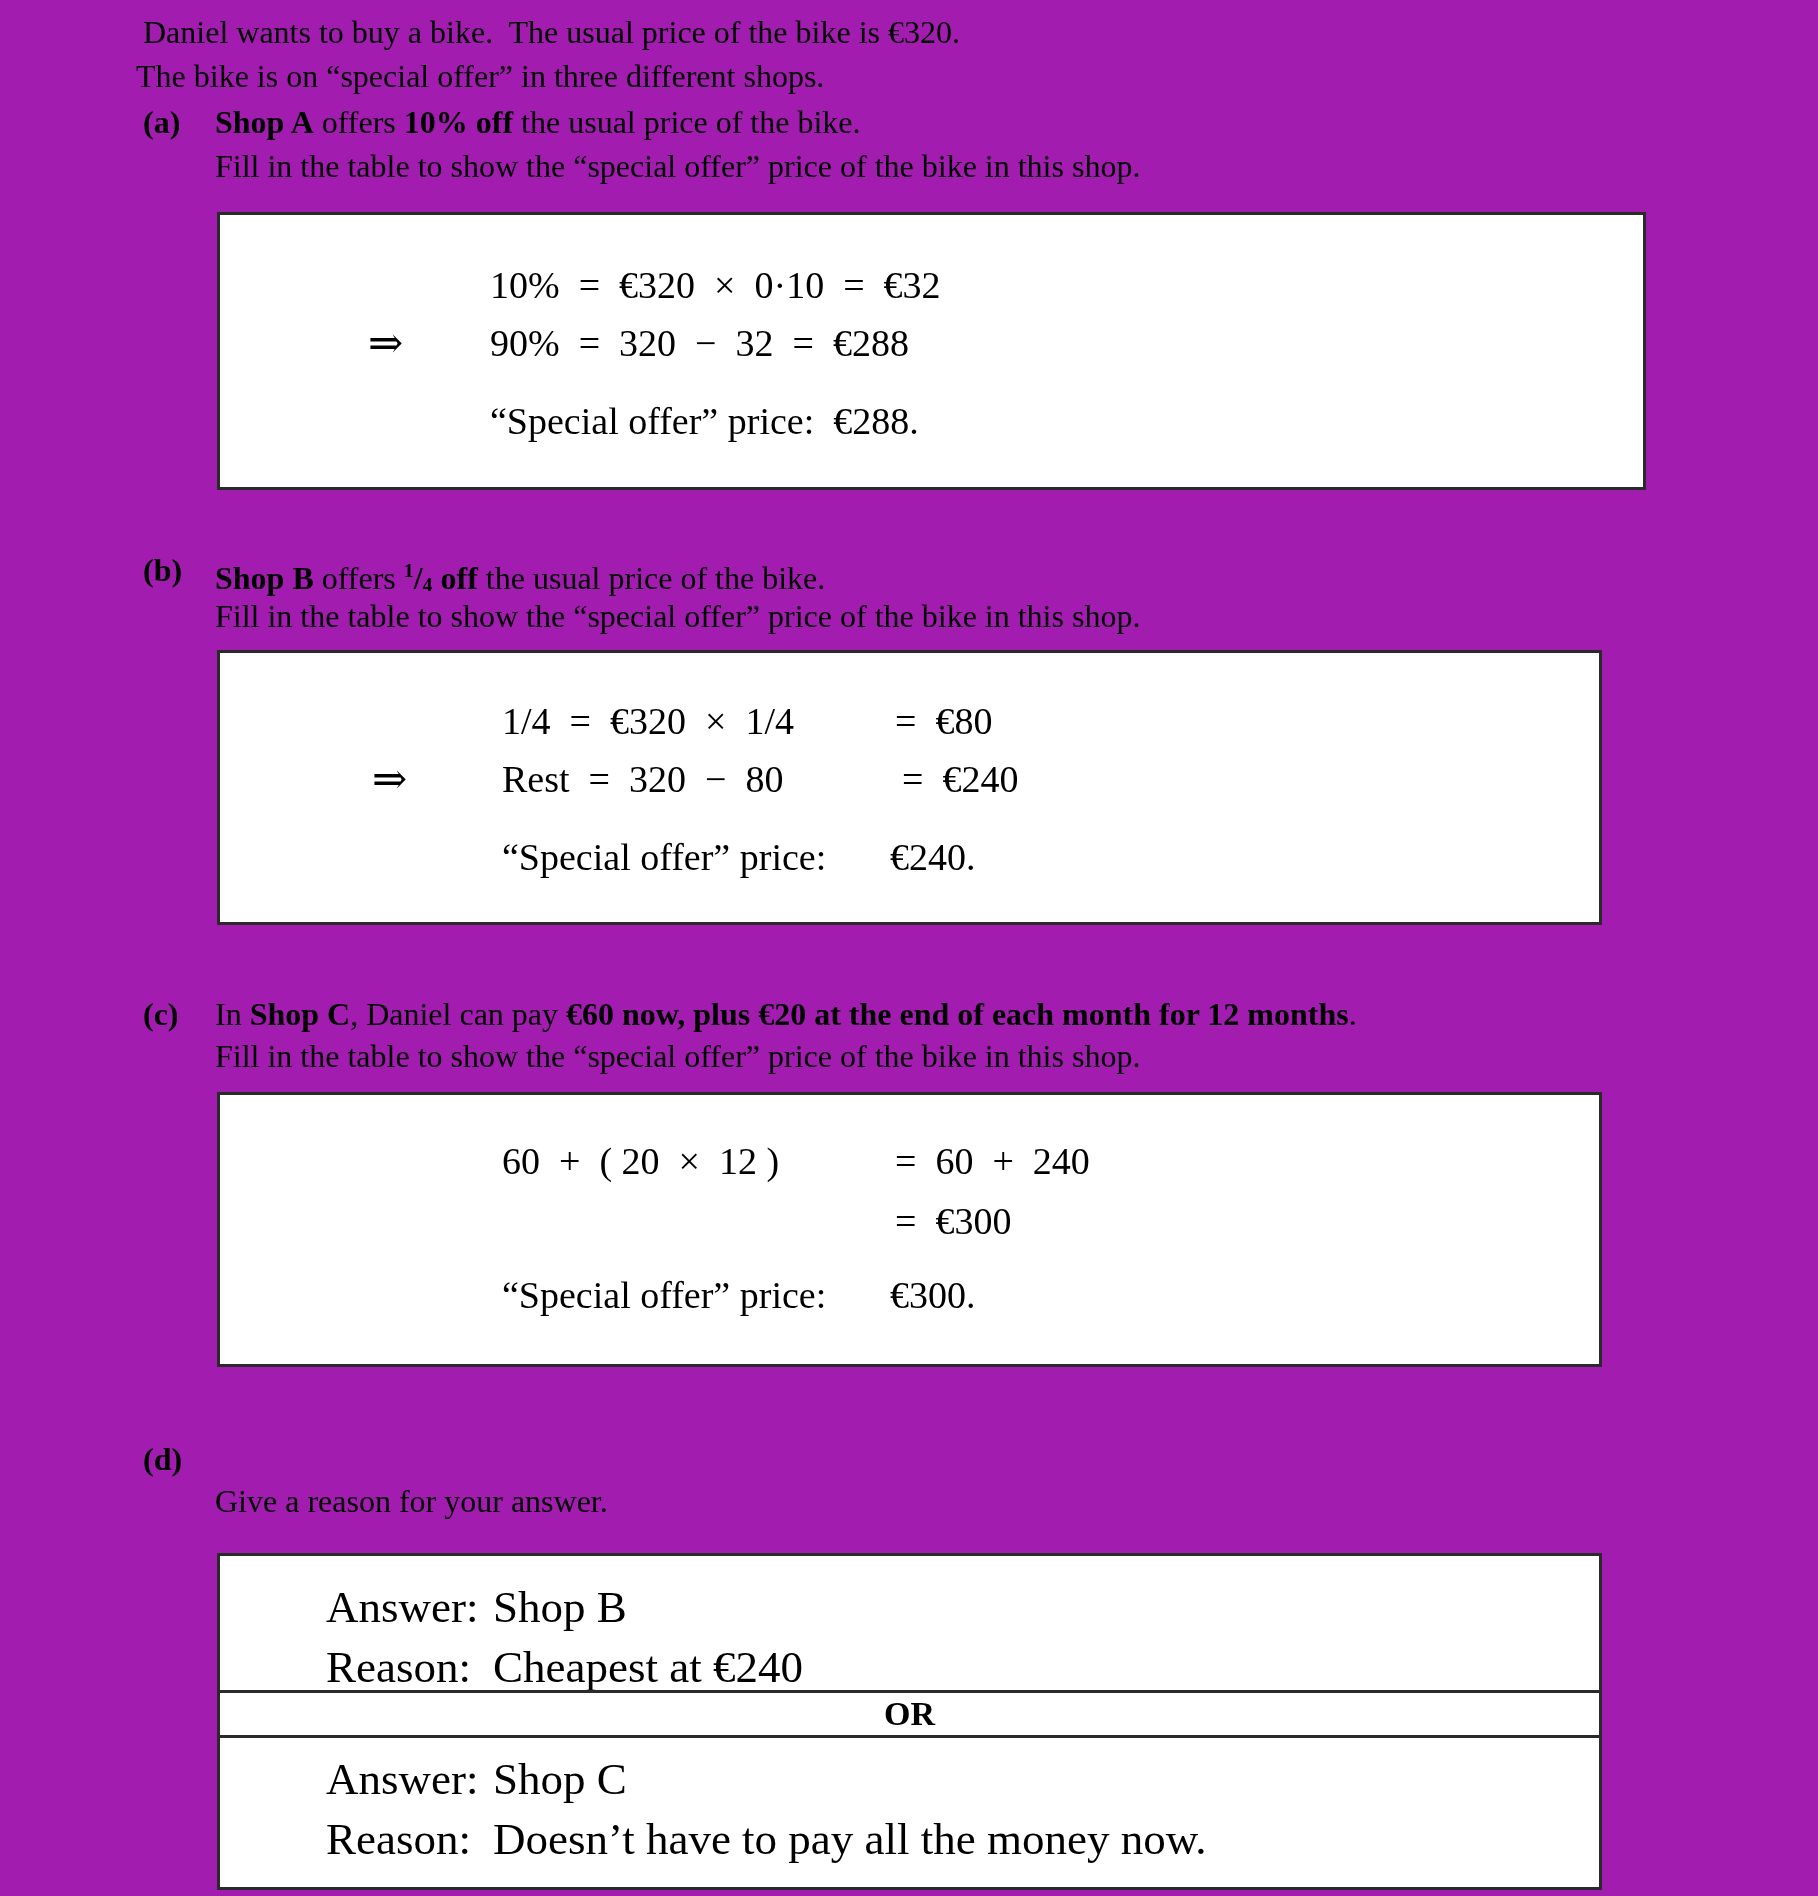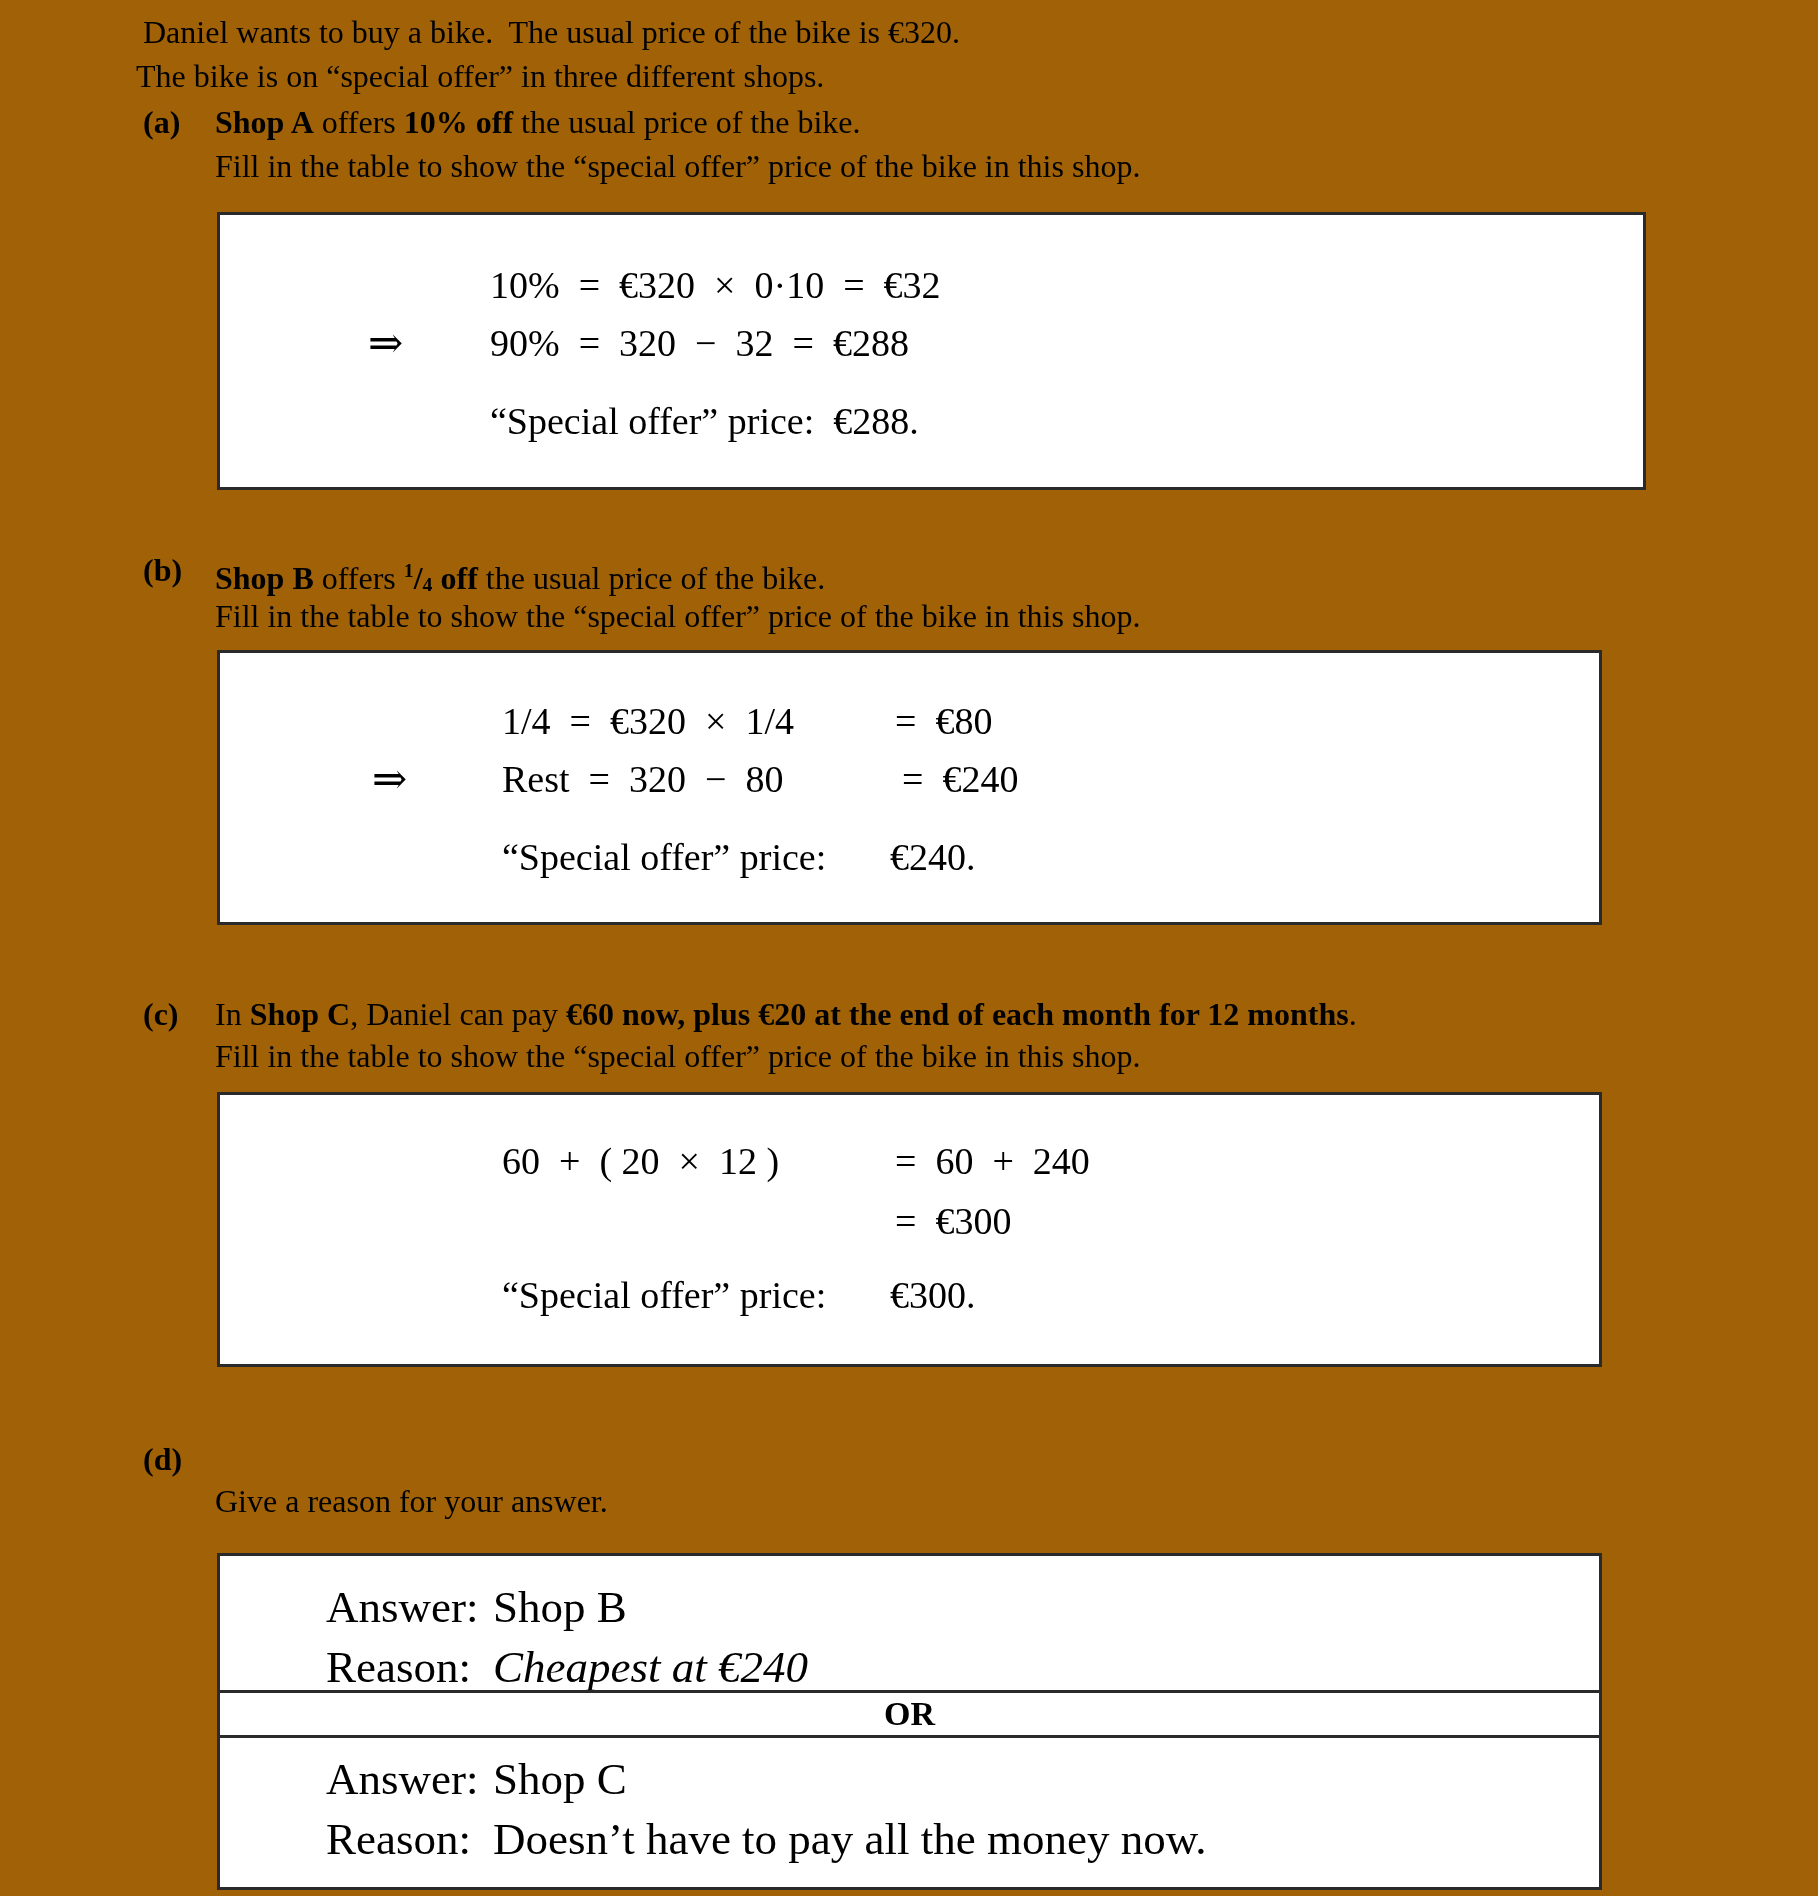--- a/index.html
+++ b/index.html
@@ -1,19 +1,19 @@
 <!DOCTYPE html>
 <html><head>
 <meta charset="utf-8">
 <style>
   html,body{margin:0;padding:0;background:#ffffff;}
   .page{
     position:relative;
     width:1818px;height:1896px;
-    background:#a16207;
+    background:#a21caf;
     color:#000000;
     font-family:"Liberation Serif","DejaVu Serif",serif;
     overflow:hidden;
   }
   .abs{position:absolute;}
   .line{font-size:32px;line-height:40px;white-space:pre;}
   .rich{white-space:pre;}
   .b{font-weight:bold;}
   .sup{font-weight:bold;font-size:0.62em;vertical-align:12px;}
   .sm{font-weight:bold;font-size:0.62em;vertical-align:-2px;}
@@ -83,21 +83,21 @@
     <div class="abs eq" style="left:670px;top:178px;">€300.</div>
   </div>
 
   <div class="abs sec-label" style="left:143px;top:1439px;">(d)</div>
   <div class="abs line" style="left:215px;top:1481px;">Give a reason for your answer.</div>
 
   <div class="answer-box" style="left:217px;top:1553px;width:1379px;height:331px;">
     <div class="abs dbox-text" style="left:106px;top:30px;">Answer:</div>
     <div class="abs dbox-text" style="left:273px;top:30px;">Shop B</div>
     <div class="abs dbox-text" style="left:106px;top:90px;">Reason:</div>
-    <div class="abs dbox-text" style="left:273px;top:90px;font-style:italic;">Cheapest at €240</div>
+    <div class="abs dbox-text" style="left:273px;top:90px;">Cheapest at €240</div>
 
     <div class="or-band" style="top:134px;height:42px;">
       <span class="or-text" style="line-height:42px;">OR</span>
     </div>
 
     <div class="abs dbox-text" style="left:106px;top:202px;">Answer:</div>
     <div class="abs dbox-text" style="left:273px;top:202px;">Shop C</div>
     <div class="abs dbox-text" style="left:106px;top:262px;">Reason:</div>
     <div class="abs dbox-text" style="left:273px;top:262px;">Doesn’t have to pay all the money now.</div>
   </div>

